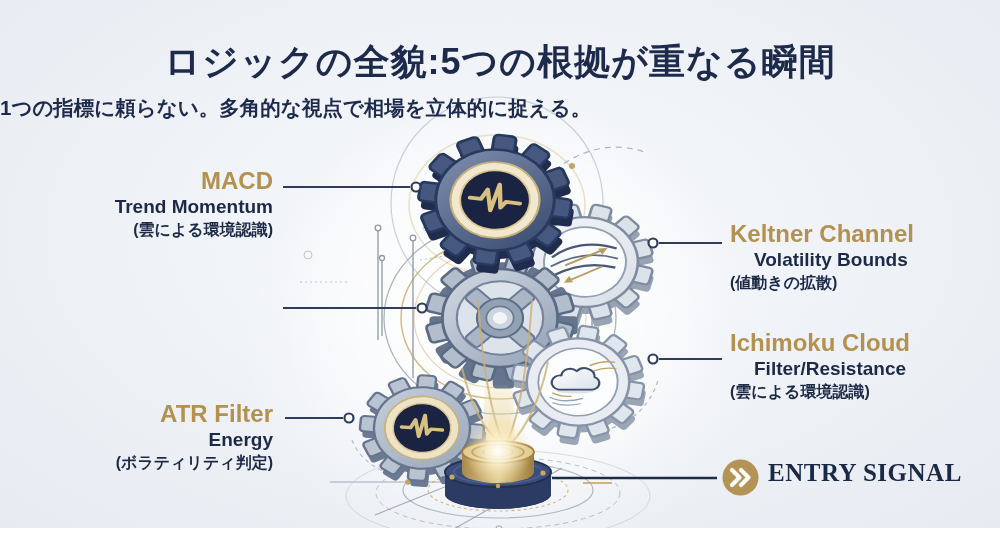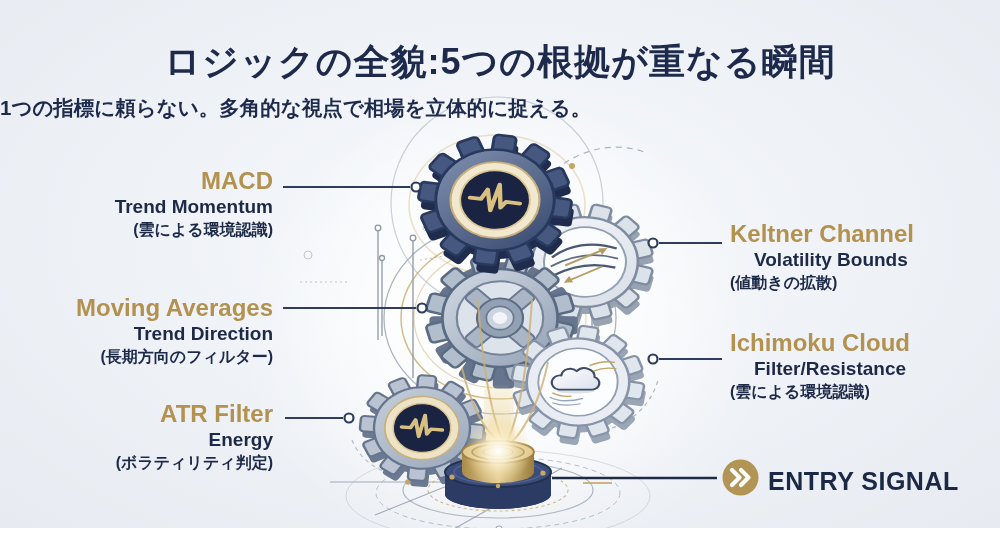--- a/index.html
+++ b/index.html
@@ -17,21 +17,21 @@
   .subtitle{
     position:absolute;top:94px;left:0;width:1000px;text-align:left;
     font-size:20.5px;font-weight:700;color:#1d2a4c;line-height:27px;
   }
   .ind{position:absolute;white-space:nowrap;}
   .ind.left{right:727px;text-align:right;}
   .ind.right{left:730px;text-align:left;}
   .ind-name{font-size:24px;font-weight:700;color:#b3914f;line-height:26px;}
   .ind-role{font-size:19px;font-weight:700;color:#1c2947;line-height:25px;margin-left:24px;}
   .ind-note{font-size:16px;font-weight:600;color:#1c2947;line-height:22px;}
-  .entry{position:absolute;left:722px;top:459px;display:flex;align-items:flex-end;gap:9px;}
+  .entry{position:absolute;left:722px;top:459px;display:flex;align-items:flex-start;gap:9px;font-family:Liberation Serif, serif;}
   .entry-badge{width:37px;height:37px;display:block;}
   .entry-label{font-size:25px;font-weight:800;color:#1b2947;letter-spacing:0.5px;}
   .art{position:absolute;left:0;top:0;width:1000px;height:558px;}
 </style>
 </head>
 <body>
 
 <div class="stage">
 
   <svg class="art" viewBox="0 0 1000 558" aria-hidden="true">
@@ -258,25 +258,20 @@
   </svg>
 
   <div class="title">ロジックの全貌:5つの根拠が重なる瞬間</div>
   <div class="subtitle">1つの指標に頼らない。多角的な視点で相場を立体的に捉える。</div>
 
   <div class="ind left" style="top:168px">
     <div class="ind-name">MACD</div>
     <div class="ind-role">Trend Momentum</div>
     <div class="ind-note">(雲による環境認識)</div>
   </div>
-  <div class="ind left" style="top:295px">
-    <div class="ind-name">Moving Averages</div>
-    <div class="ind-role">Trend Direction</div>
-    <div class="ind-note">(長期方向のフィルター)</div>
-  </div>
   <div class="ind left" style="top:401px">
     <div class="ind-name">ATR Filter</div>
     <div class="ind-role">Energy</div>
     <div class="ind-note">(ボラティリティ判定)</div>
   </div>
 
   <div class="ind right" style="top:221px">
     <div class="ind-name">Keltner Channel</div>
     <div class="ind-role">Volatility Bounds</div>
     <div class="ind-note">(値動きの拡散)</div>

